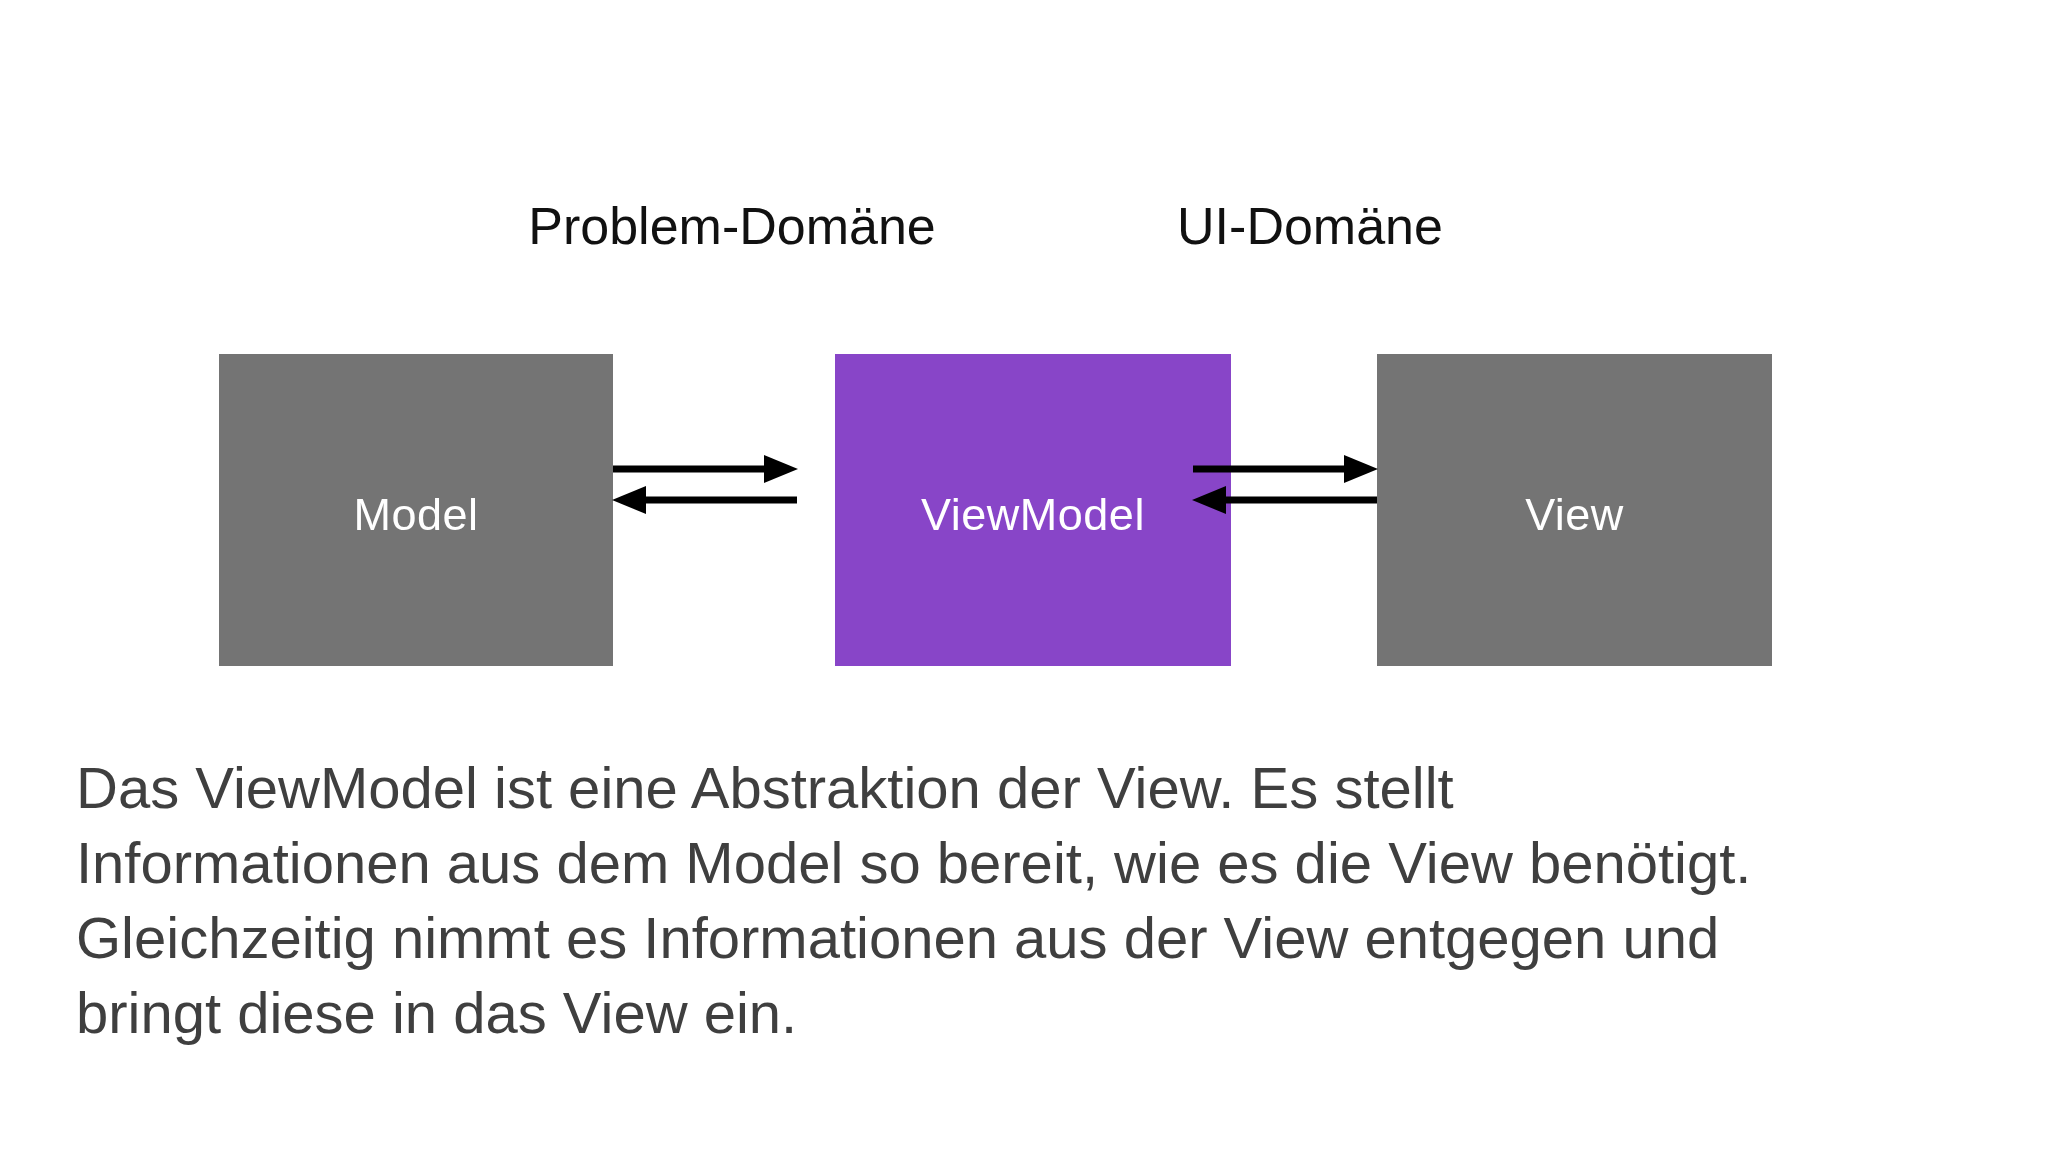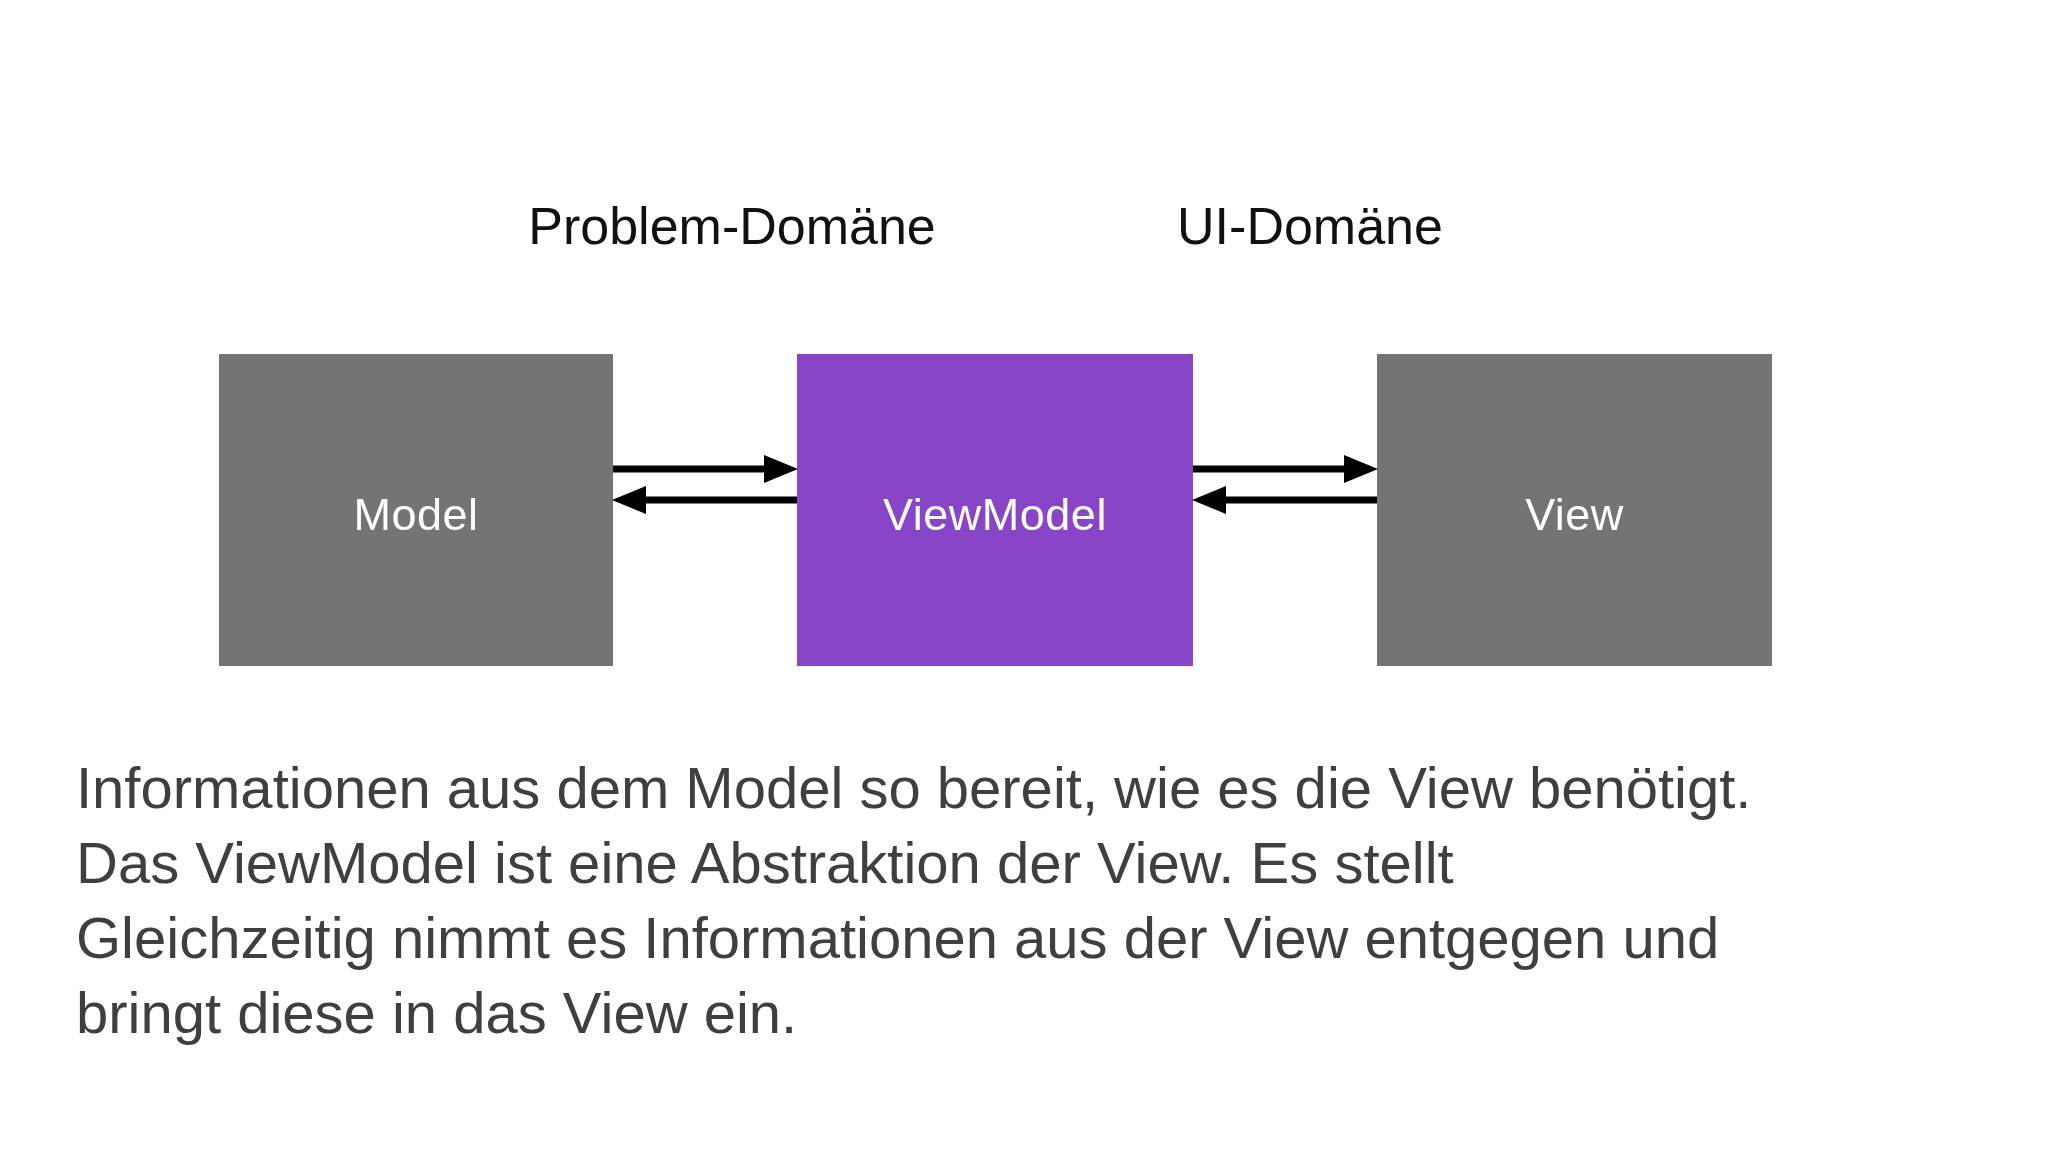--- a/index.html
+++ b/index.html
@@ -70,21 +70,21 @@
 <body>
 
 <div class="domain-label problem">Problem-Domäne</div>
 
 <div class="domain-label ui">UI-Domäne</div>
 
 <div class="box model" style="background-color: rgb(116, 116, 116);">
   <span class="box-label" style="color: rgb(255, 255, 255);">Model</span>
 </div>
 
-<div class="box viewmodel" style="background-color: rgb(136, 69, 200);">
+<div class="box viewmodel" style="background-color: rgb(136, 69, 200); margin-left: 38px;">
   <span class="box-label" style="color: rgb(255, 255, 255);">ViewModel</span>
 </div>
 
 <div class="box view" style="background-color: rgb(116, 116, 116);">
   <span class="box-label" style="color: rgb(255, 255, 255);">View</span>
 </div>
 
 <svg class="arrow-layer" viewBox="0 0 2048 1152" xmlns="http://www.w3.org/2000/svg">
 
   <g>
@@ -102,17 +102,17 @@
     <polygon points="1344,455 1378,469 1344,483" style="fill: rgb(0, 0, 0);"></polygon>
   </g>
 
   <g>
     <line x1="1377" y1="500" x2="1224" y2="500" stroke-width="7" style="stroke: rgb(0, 0, 0);"></line>
     <polygon points="1226,486 1192,500 1226,514" style="fill: rgb(0, 0, 0);"></polygon>
   </g>
 </svg>
 
 <div class="description" style="color: rgb(63, 63, 63);">
+  <div>Das ViewModel ist eine Abstraktion der View. Es stellt</div>
   <div>Informationen aus dem Model so bereit, wie es die View benötigt.</div>
-  <div>Das ViewModel ist eine Abstraktion der View. Es stellt</div>
   <div>Gleichzeitig nimmt es Informationen aus der View entgegen und</div>
   <div>bringt diese in das View ein.</div>
 </div>
 
 </body></html>

